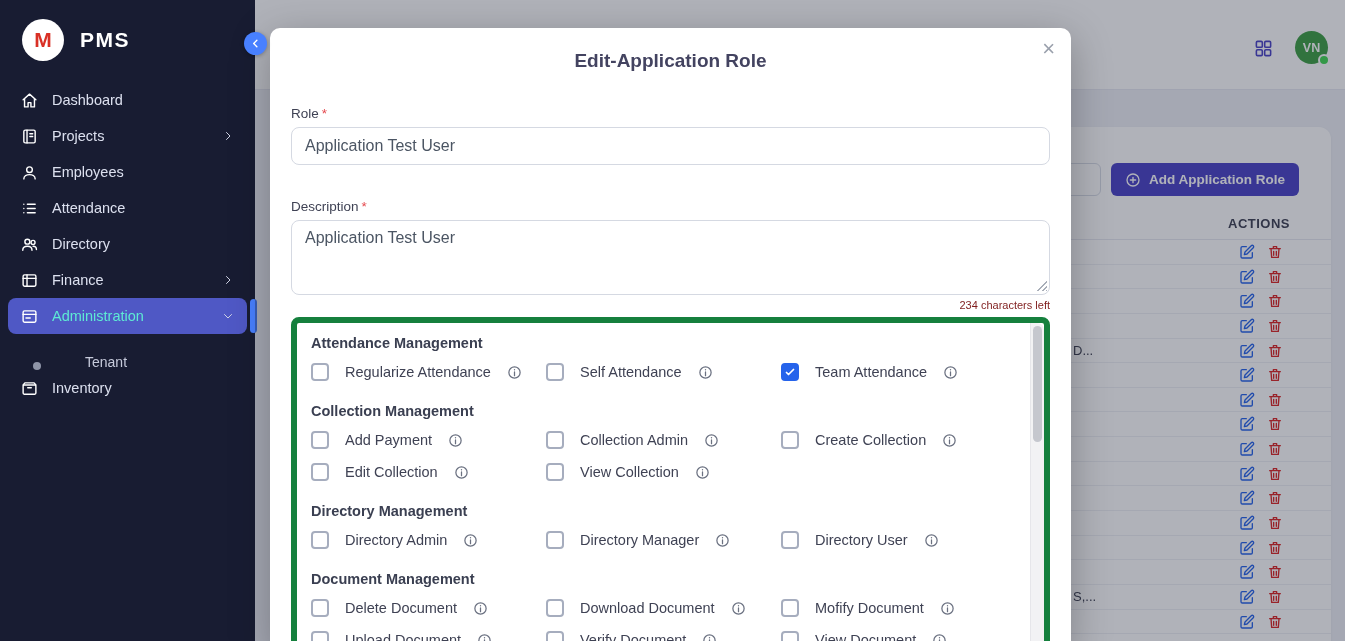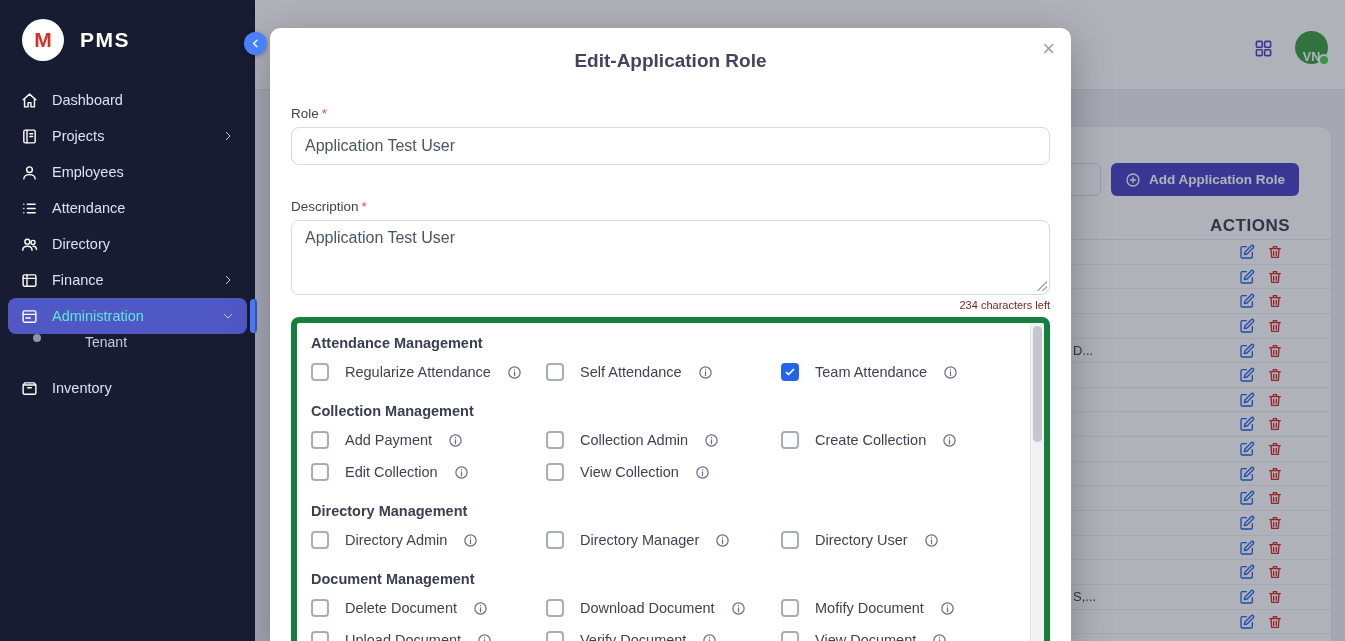--- a/index.html
+++ b/index.html
@@ -12,38 +12,38 @@
   .sidebar{position:absolute;left:0;top:0;width:255px;height:641px;background:var(--sidebarBg,#181C32);color:#DFE3F0;z-index:10}
   .brand-row{display:flex;align-items:center;gap:16px;height:79px;padding-left:22px}
   .logo{width:42px;height:42px;border-radius:50%;background:#fff;display:flex;align-items:center;justify-content:center;color:var(--logoRed,#D93025);font-weight:bold;font-size:21px}
   .brand{font-size:21px;font-weight:bold;color:#fff;letter-spacing:1.5px}
   .side-nav{padding-top:3px}
   .side-item{position:relative;display:flex;align-items:center;gap:14px;height:36px;padding:0 13px;margin:0 8px;border-radius:8px;font-size:14.5px;cursor:pointer;color:#DCE0EF}
   .side-item .sicon{width:17px;height:17px;color:#fff;flex:none}
   .side-item.active{background:var(--sidebarActive,#4F58C5);color:#5eead4}
   .side-item .chev{width:12px;height:12px;margin-left:auto;color:#CFD3E4}
   .active-indicator{position:absolute;right:-10px;top:1px;width:7px;height:34px;border-radius:4px;background:var(--indicatorBlue,#4880FF)}
-  .side-sub{display:flex;align-items:flex-start;height:36px;padding-left:33px;font-size:14px;cursor:pointer;color:#C6CADB}
+  .side-sub{display:flex;align-items:flex-end;height:36px;padding-left:33px;font-size:14px;cursor:pointer;color:#C6CADB}
   .side-sub .bullet{width:8px;height:8px;border-radius:50%;background:#8F95A8;flex:none;margin-right:44px}
   .side-sub.active{color:#fff}
   .side-sub.active .bullet{width:9px;height:9px;background:#2F6BE4;box-shadow:0 0 0 3px rgba(47,107,228,.22)}
 
   
   .main{position:absolute;left:255px;top:0;right:0;bottom:0}
   .topbar{position:absolute;left:0;top:0;right:0;height:90px;background:#fff;border-bottom:1px solid #E7E9F2}
   .grid-btn{position:absolute;right:72px;top:39px;width:19px;height:19px;color:var(--accent,#4B44C7);cursor:pointer}
-  .avatar{position:absolute;right:17px;top:31px;width:33px;height:33px;border-radius:50%;background:var(--avatarGreen,#3FA045);color:#fff;font-weight:bold;font-size:12.5px;display:flex;align-items:flex-end;justify-content:center;cursor:pointer}
+  .avatar{position:absolute;right:17px;top:31px;width:33px;height:33px;border-radius:50%;background:var(--avatarGreen,#3FA045);color:#fff;font-weight:bold;font-size:12.5px;display:flex;align-items:center;justify-content:center;cursor:pointer}
   .status-dot{position:absolute;right:-2px;bottom:-2px;width:12px;height:12px;border-radius:50%;background:var(--statusGreen,#43D854);border:2px solid #fff}
   .card{position:absolute;left:31px;top:127px;right:14px;bottom:-10px;background:#fff;border-radius:12px 12px 0 0;box-shadow:0 1px 3px rgba(0,0,0,.05)}
   .toolbar{position:absolute;top:36px;right:32px;display:flex;gap:10px}
   .search-sliver{width:124px;height:33px;background:#fff;border:1px solid #D8DCE6;border-radius:6px}
   .add-btn{height:33px;padding:0 14px;display:flex;align-items:center;gap:8px;background:var(--accent,#4B44C7);color:#fff;border:none;border-radius:6px;font-size:13.5px;font-weight:bold;font-family:inherit;cursor:pointer}
   .add-btn .icon{width:16px;height:16px}
   .thead{position:absolute;top:80px;left:0;right:0;height:33px;border-bottom:1px solid #E7E9F0}
-  .actions-h{position:absolute;right:41px;top:9px;font-size:17px;font-weight:bold;color:#3F4254;letter-spacing:.5px}
+  .actions-h{position:absolute;right:41px;top:9px;font-size:13px;font-weight:bold;color:#3F4254;letter-spacing:.5px}
   .trows{position:absolute;top:113px;left:0;right:0;bottom:0;overflow:hidden}
   .trow{position:relative;height:24.65px;border-bottom:1px solid #EEF0F4}
   .trow .frag{position:absolute;left:787px;top:4px;font-size:13px;color:#3F4254;white-space:nowrap}
   .trow .ricons{position:absolute;right:48px;top:4px;display:flex;gap:12px}
   .ricon{width:16px;height:16px;cursor:pointer}
   .edit{color:var(--editBlue,#2563EB)} .del{color:var(--deleteRed,#DC2626)}
 
   
   .overlay{position:absolute;left:255px;top:0;right:0;bottom:0;background:var(--overlay,rgba(24,28,50,.34));z-index:40}
   .collapse-btn{position:absolute;left:244px;top:32px;width:23px;height:23px;border-radius:50%;background:var(--indicatorBlue,#4880FF);color:#fff;z-index:60;display:flex;align-items:center;justify-content:center;box-shadow:0 1px 4px rgba(0,0,0,.3);cursor:pointer}

